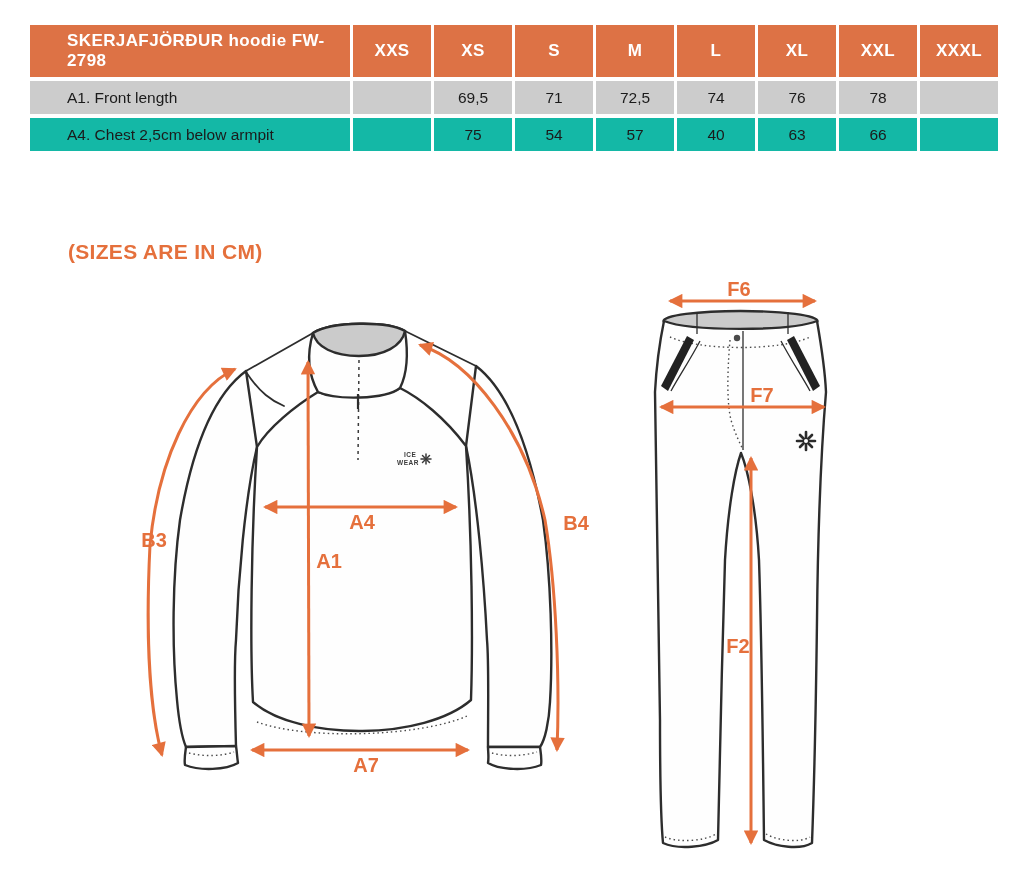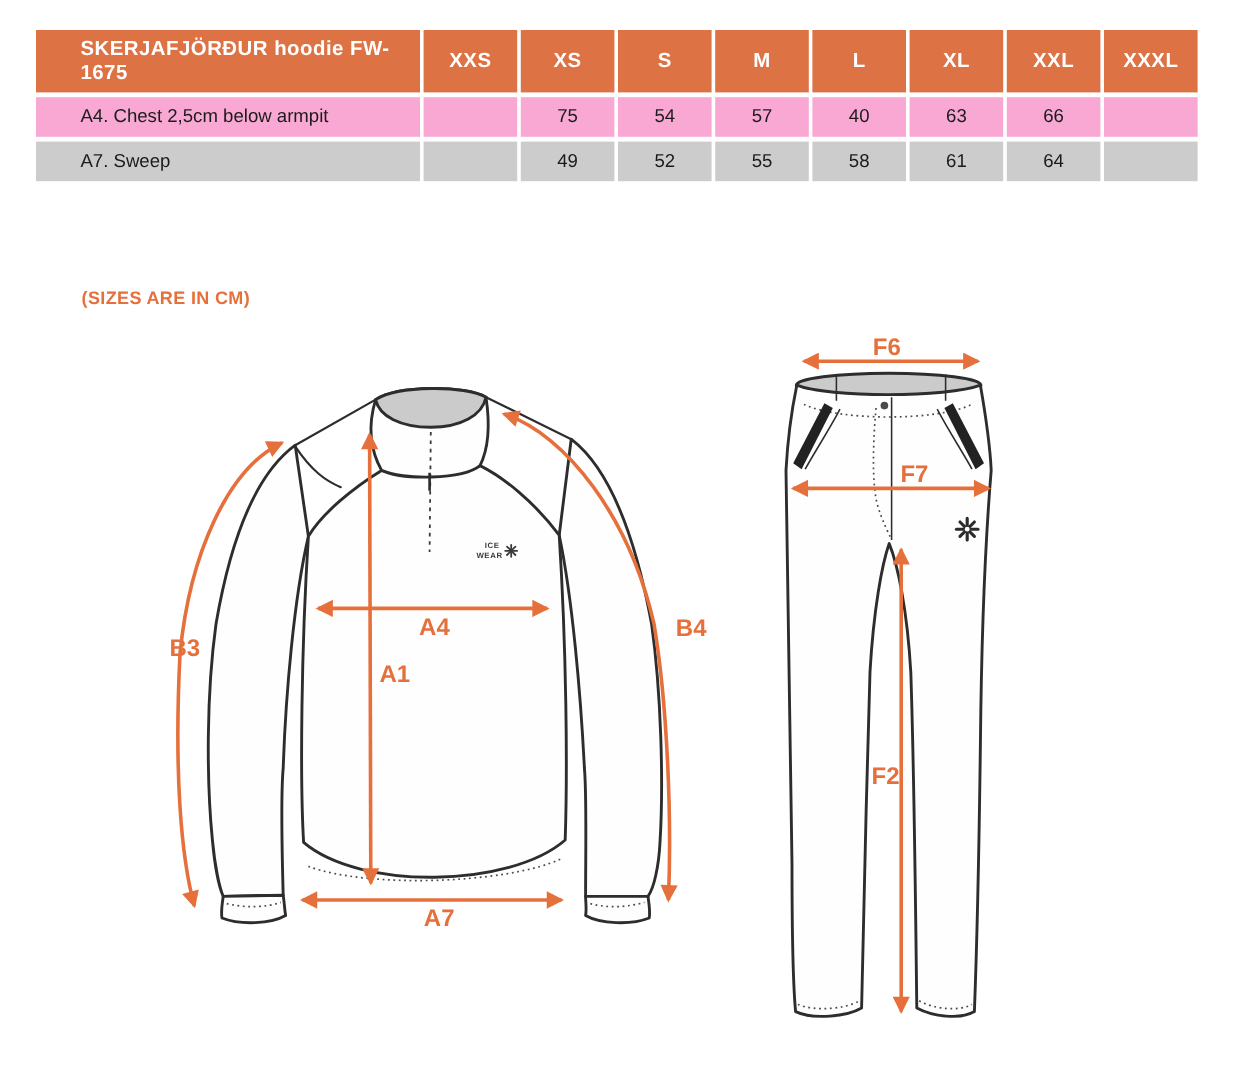--- a/index.html
+++ b/index.html
@@ -5,26 +5,26 @@
   html,body { margin:0; padding:0; background:#ffffff; }
   .page { position:relative; width:1035px; height:890px; background:#ffffff;
           font-family:"Liberation Sans", sans-serif; overflow:hidden; }
 
   table.size-chart { position:absolute; left:27px; top:21px;
                      border-collapse:separate; border-spacing:3px 4px; table-layout:fixed; }
   table.size-chart th { background:#DD7245; color:#ffffff; font-size:17px; font-weight:bold;
                         height:50px; letter-spacing:.4px; }
   table.size-chart th.product { text-align:left; padding-left:37px; }
   table.size-chart td { height:31px; text-align:center; font-size:15.5px; color:#1b1b1b;
-                        background:#f9a8d4; }
+                        background:#14b8a6; }
   table.size-chart tr.dark td { background:#CCCCCC; }
   table.size-chart td.rowlabel { text-align:left; padding-left:37px; }
 
   .note { position:absolute; left:68px; top:240px; color:#E5703C;
-          font-size:15px; font-weight:bold; letter-spacing:.3px; }
+          font-size:21px; font-weight:bold; letter-spacing:.3px; }
 
   svg.diagram { position:absolute; left:0; top:268px; }
   .garment { fill:#FEFEFE; stroke:#2D2D2D; stroke-width:2.4; stroke-linejoin:round; }
   .grayfill { fill:#CBCBCB; stroke:#2D2D2D; stroke-width:2.4; }
   .seam   { fill:none; stroke:#2D2D2D; stroke-width:1.8; stroke-linecap:round; }
   .thin   { fill:none; stroke:#2D2D2D; stroke-width:1.3; }
   .stitch { fill:none; stroke:#4a4a4a; stroke-width:1.4; stroke-dasharray:1.5 3; }
   .dash   { fill:none; stroke:#3a3a3a; stroke-width:1.5; stroke-dasharray:3 4; }
   .arrow  { fill:none; stroke:#E5703C; stroke-width:3; }
   .mlabel { font-family:"Liberation Sans", sans-serif; font-size:20px; font-weight:bold;
@@ -46,52 +46,52 @@
         <col style="width:78px">
         <col style="width:78px">
         <col style="width:78px">
       <col style="width:78px">
         <col style="width:78px">
         <col style="width:78px">
         <col style="width:78px">
     </colgroup>
     <thead>
       <tr>
-        <th class="product">SKERJAFJÖRÐUR hoodie FW-1675</th>
+        <th class="product">SKERJAFJÖRÐUR hoodie FW-2798</th>
         <th>XXS</th>
         <th>XS</th>
         <th>S</th>
         <th>M</th>
         <th>L</th>
         <th>XL</th>
         <th>XXL</th>
         <th>XXXL</th>
       </tr>
     </thead>
     <tbody>
+      <tr class="dark">
+        <td class="rowlabel">A1. Front length</td>
+        <td></td>
+        <td>69,5</td>
+        <td>71</td>
+        <td>72,5</td>
+        <td>74</td>
+        <td>76</td>
+        <td>78</td>
+        <td></td>
+      </tr>
       <tr>
         <td class="rowlabel">A4. Chest 2,5cm below armpit</td>
         <td></td>
         <td>75</td>
         <td>54</td>
         <td>57</td>
         <td>40</td>
         <td>63</td>
         <td>66</td>
-        <td></td>
-      </tr>
-      <tr class="dark">
-        <td class="rowlabel">A7. Sweep</td>
-        <td></td>
-        <td>49</td>
-        <td>52</td>
-        <td>55</td>
-        <td>58</td>
-        <td>61</td>
-        <td>64</td>
         <td></td>
       </tr>
     </tbody>
   </table>
 
   <div class="note">(SIZES ARE IN CM)</div>
 
   <svg class="diagram" width="1035" height="622" viewBox="0 268 1035 622">
     <defs>
       <marker id="ah" viewBox="0 0 10 10" refX="8.6" refY="5" markerWidth="5.6" markerHeight="4.8" orient="auto-start-reverse">

